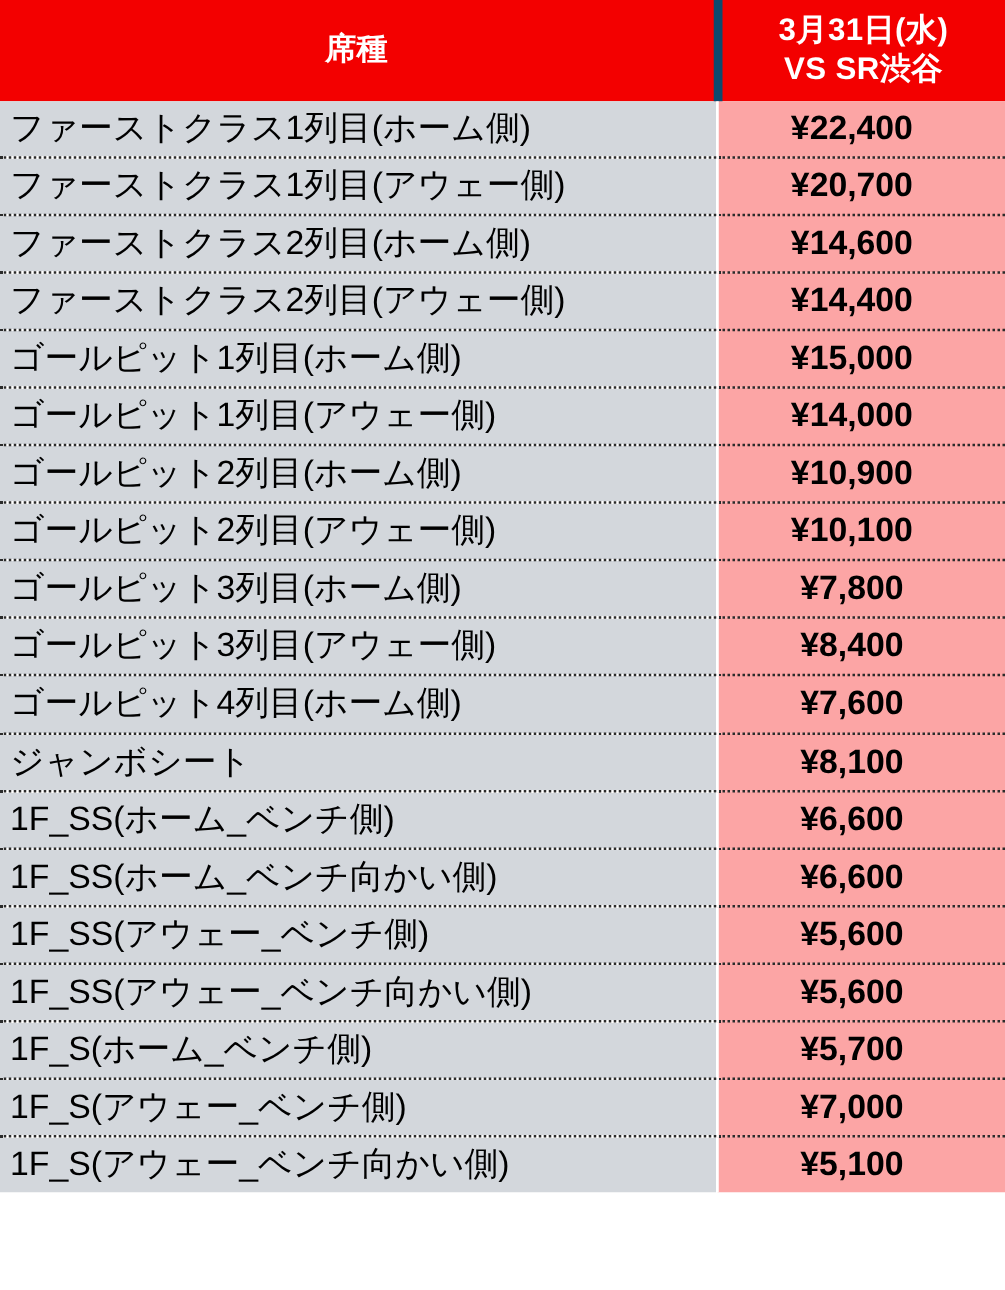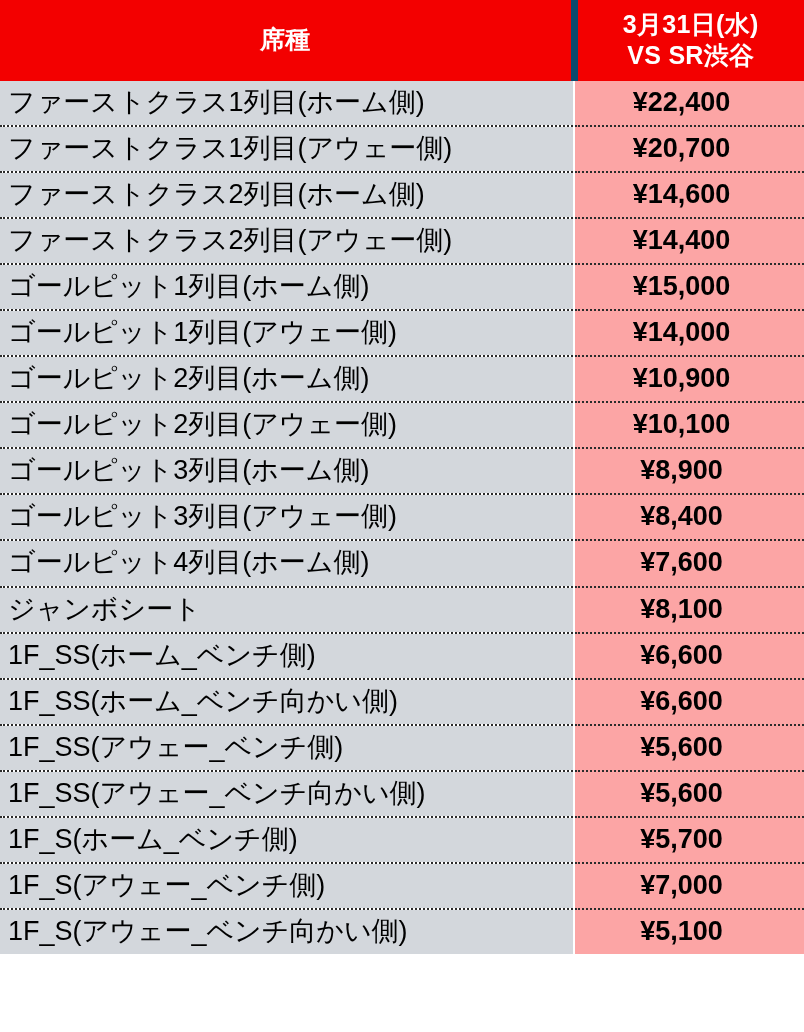--- a/index.html
+++ b/index.html
@@ -111,21 +111,21 @@
       <tr>
         <td class="seat">ゴールピット2列目(ホーム側)</td>
         <td class="price">¥10,900</td>
       </tr>
       <tr>
         <td class="seat">ゴールピット2列目(アウェー側)</td>
         <td class="price">¥10,100</td>
       </tr>
       <tr>
         <td class="seat">ゴールピット3列目(ホーム側)</td>
-        <td class="price">¥8,900</td>
+        <td class="price">¥7,800</td>
       </tr>
       <tr>
         <td class="seat">ゴールピット3列目(アウェー側)</td>
         <td class="price">¥8,400</td>
       </tr>
       <tr>
         <td class="seat">ゴールピット4列目(ホーム側)</td>
         <td class="price">¥7,600</td>
       </tr>
       <tr>

